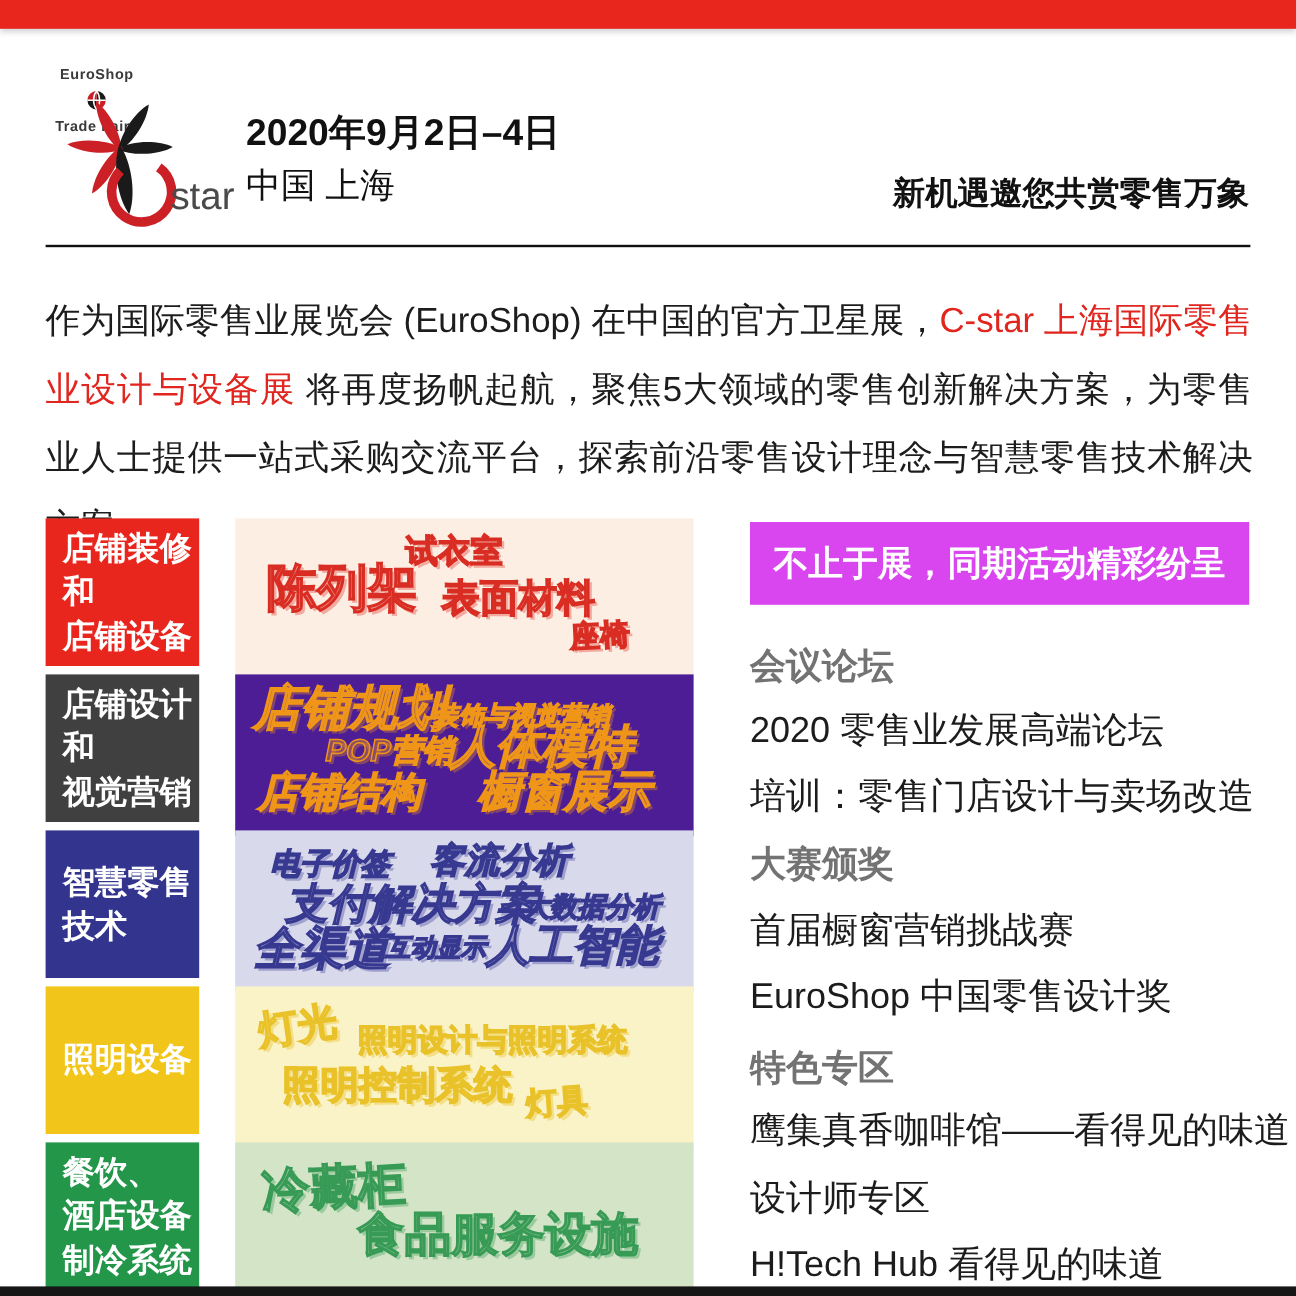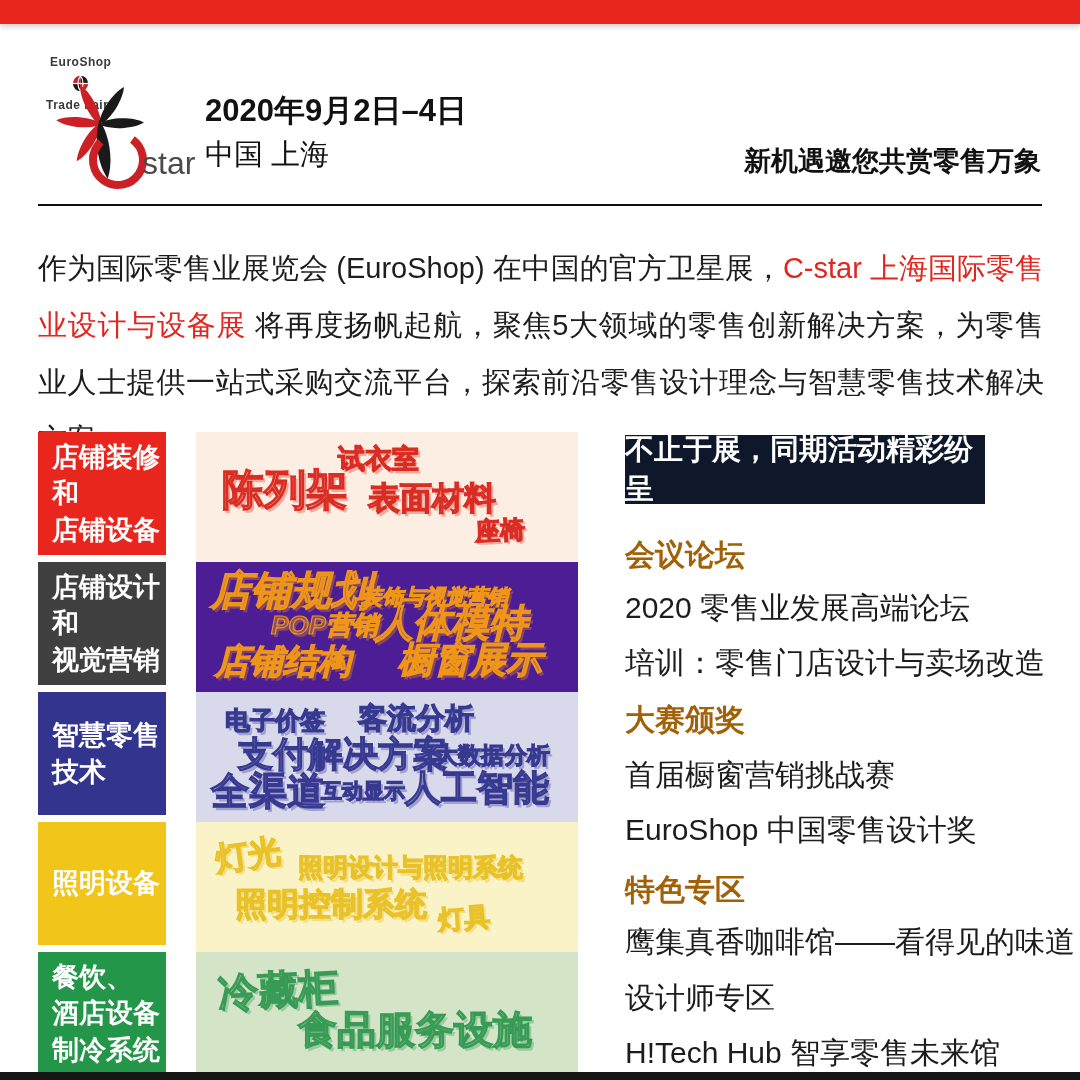--- a/index.html
+++ b/index.html
@@ -35,21 +35,21 @@
   .cat-cloud{position:absolute;left:158px;top:0;width:382px;height:135px;}
   .c1 .cat-label{background:#e8261d;} .c1 .cat-cloud{background:#fdeee4;}
   .c2 .cat-label{background:#404040;} .c2 .cat-cloud{background:#4c1d95;font-style:italic;}
   .c3 .cat-label{background:#32348e;} .c3 .cat-cloud{background:#d9d9ec;}
   .c4 .cat-label{background:#f2c51b;} .c4 .cat-cloud{background:#fbf3c8;}
   .c5 .cat-label{background:#23964a;} .c5 .cat-cloud{background:#d3e4c7;}
 
   .tag{position:absolute;font-weight:bold;white-space:nowrap;line-height:1;}
   .c1 .tag{color:rgba(217,45,35,.40);-webkit-text-stroke:1.2px #d92d23;text-shadow:2.5px 2.5px 0 rgba(217,45,35,.35);}
   .c2 .tag{color:rgba(240,150,25,.40);-webkit-text-stroke:1.2px #ef9619;text-shadow:2.5px 2.5px 0 rgba(240,150,25,.35);}
-  .c3 .tag{color:rgba(55,57,145,.40);-webkit-text-stroke:1.2px #373991;text-shadow:2.5px 2.5px 0 rgba(55,57,145,.35);}
+  .c3 .tag{color:rgba(55,57,145,.40);-webkit-text-stroke:1.2px #373991;text-shadow:2.5px 2.5px 0 rgba(55,57,145,.35);font-style:italic;}
   .c4 .tag{color:rgba(233,193,40,.45);-webkit-text-stroke:1.2px #e9c128;text-shadow:2.5px 2.5px 0 rgba(233,193,40,.40);}
   .c5 .tag{color:rgba(55,155,85,.40);-webkit-text-stroke:1.2px #379b55;text-shadow:2.5px 2.5px 0 rgba(55,155,85,.35);}
 
   
   .c1t1{left:142px;top:14px;font-size:27px;}
   .c1t2{left:26px;top:37px;font-size:42px;}
   .c1t3{left:172px;top:50px;font-size:32px;}
   .c1t4{left:90px;top:80px;font-size:38px;}
   .c1t5{left:279px;top:86px;font-size:25px;transform:rotate(-3deg);}
 
@@ -70,24 +70,24 @@
 
   .c4t1{left:19px;top:16px;font-size:33px;transform:rotate(-8deg);}
   .c4t2{left:102px;top:33px;font-size:25px;}
   .c4t3{left:39px;top:66px;font-size:32px;}
   .c4t4{left:242px;top:83px;font-size:26px;transform:rotate(-4deg);}
 
   .c5t1{left:22px;top:18px;font-size:40px;transform:rotate(-3deg);}
   .c5t2{left:102px;top:58px;font-size:39px;}
 
   
-  .events-banner{position:absolute;left:625px;top:435px;width:360px;height:69px;background:#0f172a;
+  .events-banner{position:absolute;left:625px;top:435px;width:416px;height:69px;background:#d946ef;
     display:flex;align-items:center;justify-content:center;color:#fff;font-size:29px;font-weight:bold;}
   .ev{position:absolute;left:625px;font-size:30px;white-space:nowrap;}
-  .ev-title{color:#a16207;font-weight:bold;}
+  .ev-title{color:#737373;font-weight:bold;}
   .ev-item{color:#1c1c1c;}
   .e-s1t{top:535px;} .e-s1i1{top:588px;} .e-s1i2{top:643px;}
   .e-s2t{top:700px;} .e-s2i1{top:755px;} .e-s2i2{top:810px;}
   .e-s3t{top:870px;} .e-s3i1{top:922px;} .e-s3i2{top:978px;} .e-s3i3{top:1033px;}
 </style>
 </head>
 <body>
 
 <div class="page">
 
@@ -199,17 +199,17 @@
   <div class="ev ev-item e-s1i1">2020 零售业发展高端论坛</div>
   <div class="ev ev-item e-s1i2">培训：零售门店设计与卖场改造</div>
 
   <div class="ev ev-title e-s2t">大赛颁奖</div>
   <div class="ev ev-item e-s2i1">首届橱窗营销挑战赛</div>
   <div class="ev ev-item e-s2i2">EuroShop 中国零售设计奖</div>
 
   <div class="ev ev-title e-s3t">特色专区</div>
   <div class="ev ev-item e-s3i1">鹰集真香咖啡馆——看得见的味道</div>
   <div class="ev ev-item e-s3i2">设计师专区</div>
-  <div class="ev ev-item e-s3i3">H!Tech Hub 智享零售未来馆</div>
+  <div class="ev ev-item e-s3i3">H!Tech Hub 看得见的味道</div>
 
   <div class="bottombar"></div>
 
 </div>
 
 </body></html>

